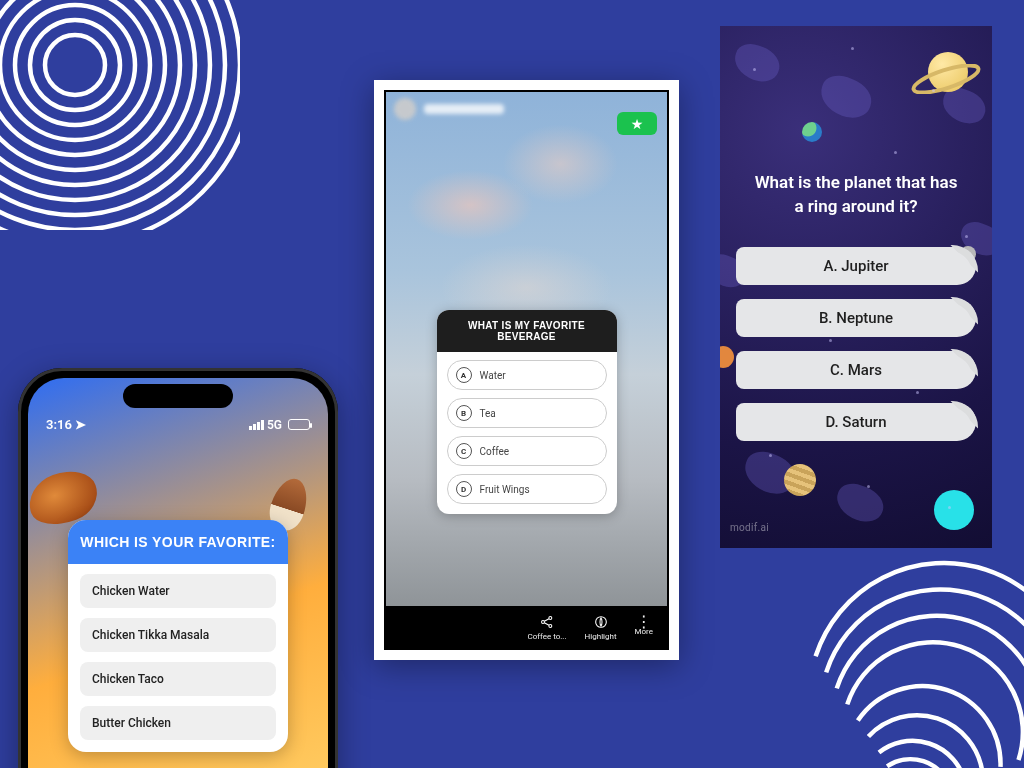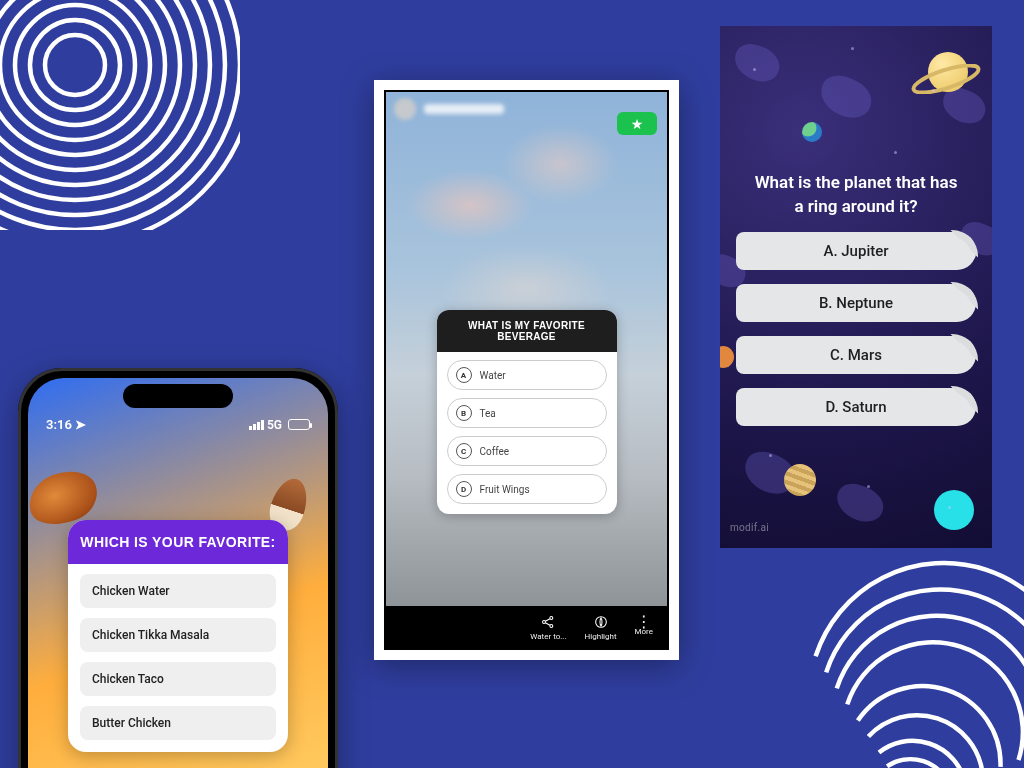--- a/index.html
+++ b/index.html
@@ -79,21 +79,21 @@
   .quiz-card-1 {
     position:absolute; left:50%; transform:translateX(-50%);
     top:142px; width:220px;
     background:#fff; border-radius:18px;
     padding: 0 0 12px 0;
     color:#222;
     box-shadow: 0 4px 18px rgba(0,0,0,.25);
     overflow:hidden;
   }
   .quiz-card-1 .q-title {
-    background:#6d28d9; color:#fff; text-align:center;
+    background:#3b82f6; color:#fff; text-align:center;
     font-family: "Arial Black", Impact, sans-serif;
     font-weight:900; letter-spacing:.4px;
     font-size:14px; padding:14px 10px;
     text-transform: uppercase;
   }
   .q1-option {
     margin:10px 12px 0 12px;
     background:#efefef;
     border-radius:8px;
     padding:10px 12px;
@@ -189,21 +189,21 @@
   .planet-card .stars span{
     position:absolute; width:3px; height:3px; background:#cfcaff; border-radius:50%; opacity:.5;
   }
   .planet { position:absolute; border-radius:50%; }
   .p-ring { position:absolute; }
   .neb { position:absolute; background:#6a5ec5; opacity:.35; border-radius:40% 50% 45% 55%; transform:rotate(20deg); }
 
   .planet-title {
     position:relative;
     color:#fff; font-size:17px; line-height:1.4; font-weight:600;
-    padding: 145px 28px 13px 28px;
+    padding: 145px 28px 28px 28px;
   }
   .planet-options { position:relative; padding:0 16px; }
   .planet-option {
     background:#e5e6e8;
     color:#1f1f1f;
     border-radius: 10px 24px 24px 10px;
     padding:10px 12px;
     margin-bottom:14px;
     font-size:15px; font-weight:500;
     text-align:center;
@@ -319,21 +319,21 @@
     </div>
 
     <div class="story-footer">
       <div class="footer-btn">
         <svg class="footer-icon" viewBox="0 0 24 24">
             <circle cx="6" cy="12" r="2.2"></circle>
             <circle cx="17" cy="6" r="2.2"></circle>
             <circle cx="17" cy="18" r="2.2"></circle>
             <path d="M8 11 L15 7 M8 13 L15 17"></path>
           </svg>
-        <span>Water to...</span>
+        <span>Coffee to...</span>
       </div>
       <div class="footer-btn">
         <svg class="footer-icon" viewBox="0 0 24 24">
             <circle cx="12" cy="12" r="8"></circle>
             <path d="M12 6c2 2 2 10 0 12c-2-2-2-10 0-12z"></path>
           </svg>
         <span>Highlight</span>
       </div>
       <div class="footer-btn">
         <span class="more-dots">⋮</span>

